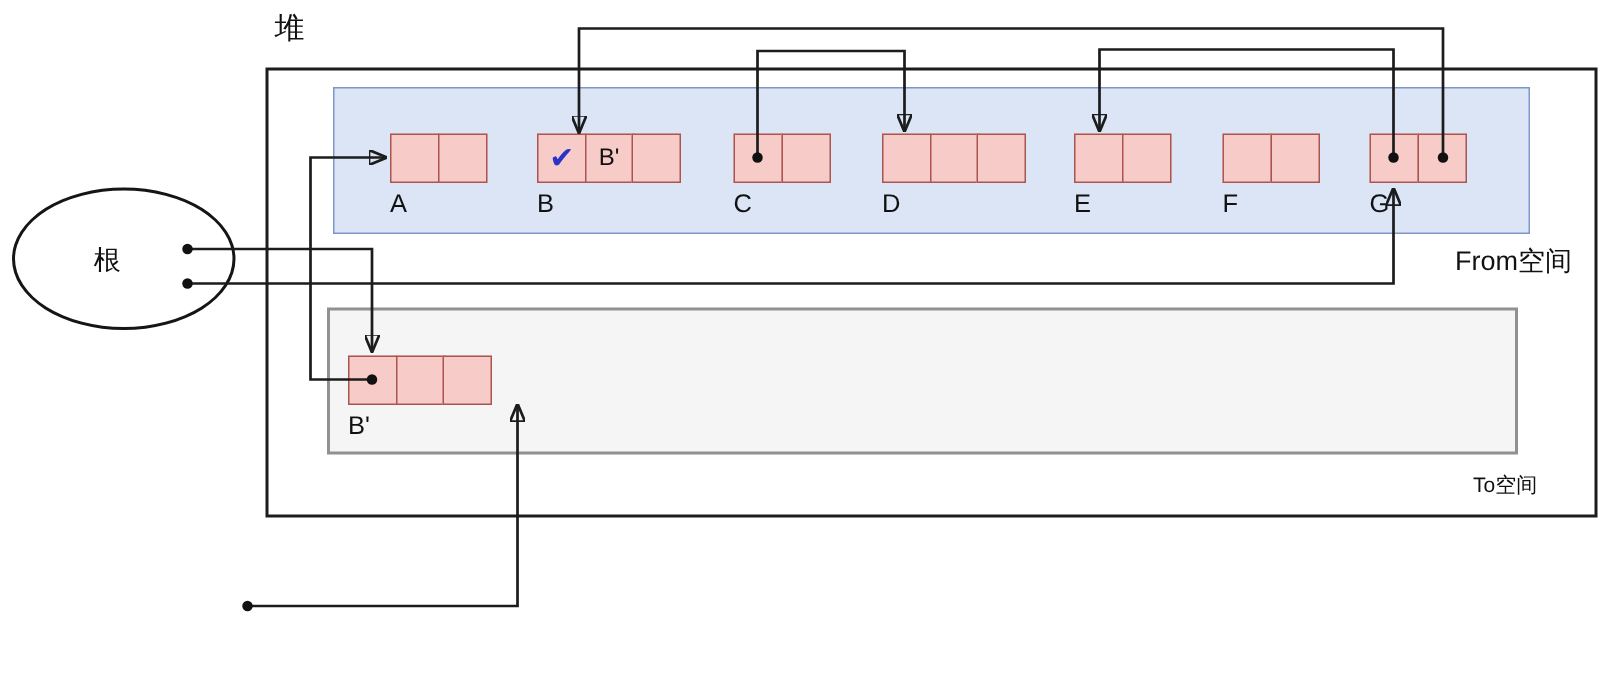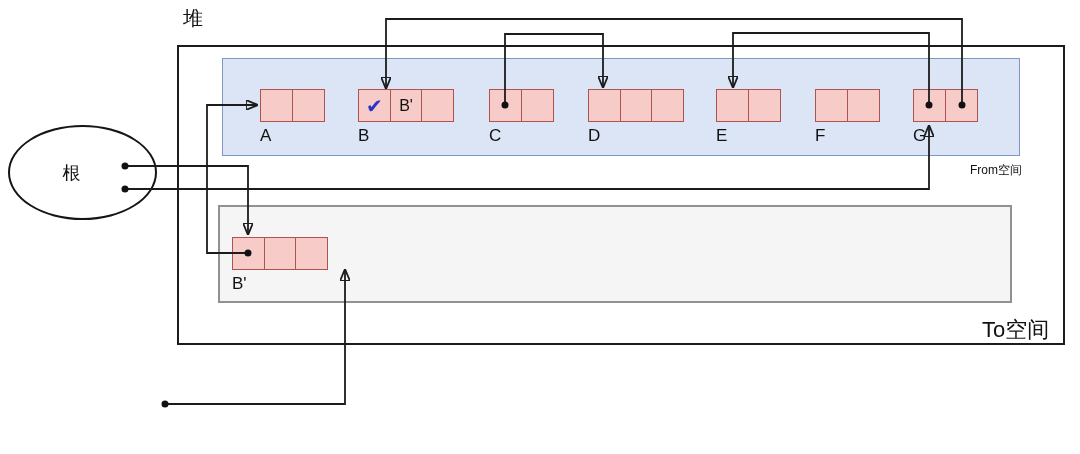--- a/index.html
+++ b/index.html
@@ -8,22 +8,22 @@
     font-family:"Liberation Sans","DejaVu Sans",sans-serif;color:#111111;
   }
   .abs{position:absolute;}
   .lbl{position:absolute;white-space:nowrap;color:#111111;}
 
   .heap-box{left:177px;top:45px;width:888px;height:300px;border:2px solid #1c1c1c;background:#ffffff;box-sizing:border-box;}
   .from-box{left:222px;top:58px;width:798px;height:98px;background:#dbe5f6;border:1.5px solid #8096c4;box-sizing:border-box;}
   .to-box{left:218px;top:205px;width:794px;height:98px;background:#f5f5f5;border:2px solid #919191;box-sizing:border-box;}
 
   .heap-label{left:183px;top:5px;font-size:20px;}
-  .from-label{left:970px;top:162px;font-size:12px;}
-  .to-label{left:982px;top:315px;font-size:22px;}
+  .from-label{left:970px;top:162px;font-size:18px;}
+  .to-label{left:982px;top:315px;font-size:14px;}
   .free-label{left:38px;top:417px;font-size:19px;}
 
   .root-ellipse{
     left:8px;top:125px;width:149px;height:95px;border:2px solid #151515;border-radius:50%;
     background:#ffffff;box-sizing:border-box;display:flex;align-items:center;justify-content:center;
   }
   .root-ellipse .lbl-root{font-size:18px;margin-right:22px;}
 
   .block{position:absolute;display:flex;}
   .cell{

